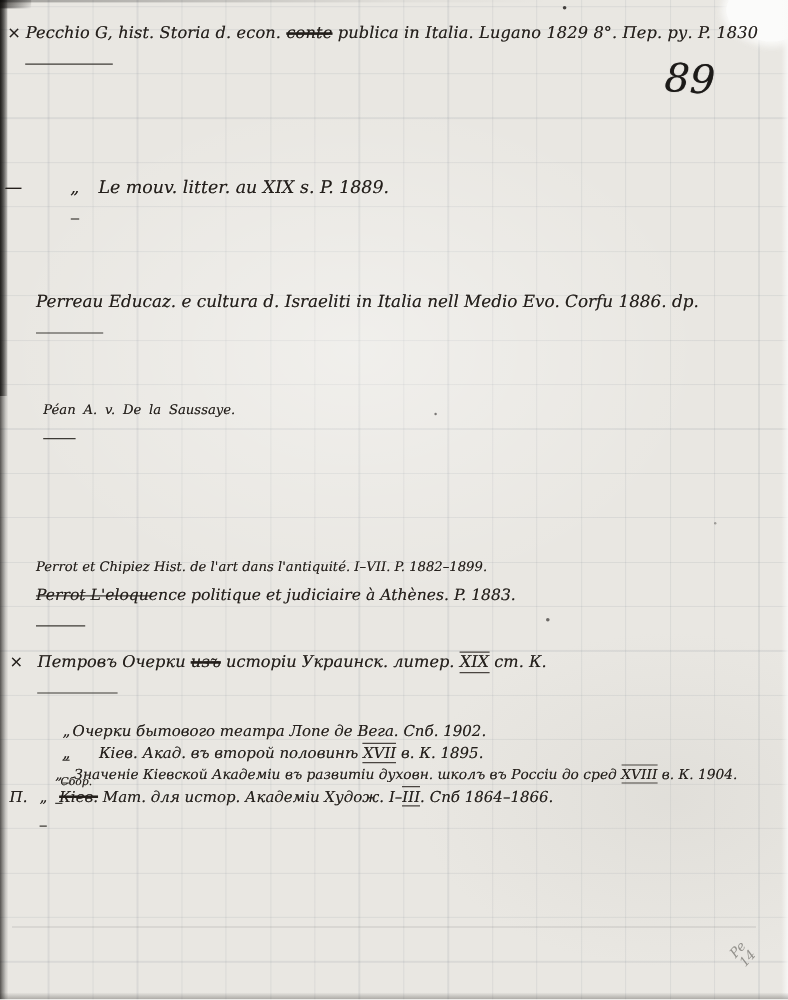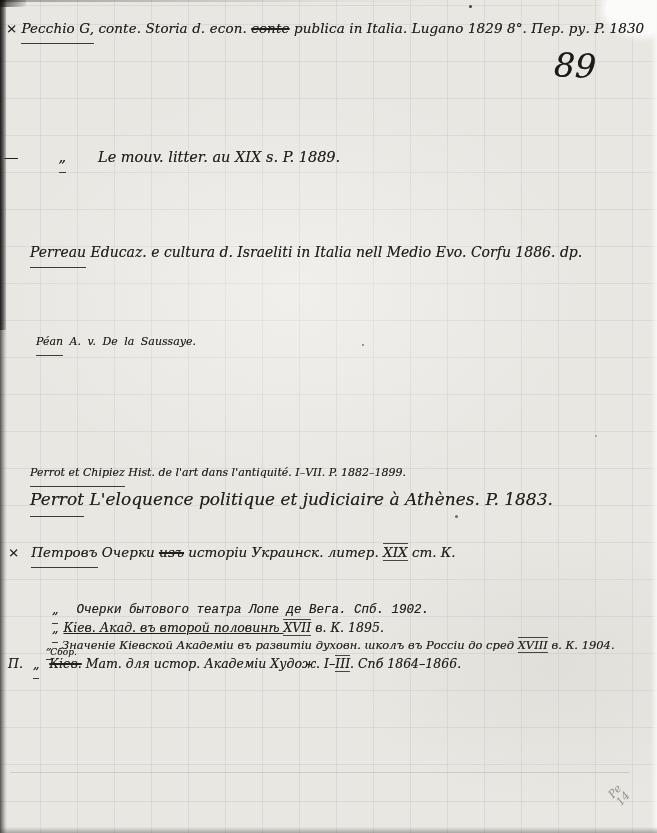--- a/index.html
+++ b/index.html
@@ -16,44 +16,44 @@
     background-position:0 0,0 0,3px 6px,3px 6px;
     font-family:"DejaVu Serif","Liberation Serif",serif;
   }
   .line{
     position:absolute;
     white-space:nowrap;
     font-style:italic;
     color:#241f1b;
     text-shadow:0 0 0.5px rgba(20,18,15,0.55);
   }
-  .u{border-bottom:1.5px solid rgba(32,28,24,0.85);padding-bottom:7px;}
+  .u{border-bottom:1.5px solid rgba(32,28,24,0.85);padding-bottom:17px;}
   .s{text-decoration:line-through;text-decoration-thickness:1.5px;}
   .o{border-top:1.2px solid rgba(32,28,24,0.8);border-bottom:1.2px solid rgba(32,28,24,0.8);}
   .mark{margin-right:4px;}
   .stack{position:relative;display:inline-block;}
   .corr{position:absolute;top:-9px;left:1px;font-size:9px;letter-spacing:0;}
 
   #l-pecchio{left:6px;top:20px;font-size:13.5px;letter-spacing:0.1px;}
   #pageno{position:absolute;left:554px;top:46px;font-size:33px;font-style:italic;
           color:#1c1a18;transform:rotate(3deg);text-shadow:0 0 0.6px rgba(0,0,0,0.6);}
   #l-pell1{left:30px;top:131px;font-size:14.5px;}
   #l-pell2{left:4px;top:149px;font-size:14.5px;}
   #l-pell2 .ditto{margin-left:40px;}
-  #l-pell2 .t{margin-left:32px;}
+  #l-pell2 .t{margin-left:16px;}
   #l-perreau{left:30px;top:244px;font-size:14px;text-align:right;}
   #l-pean{left:36px;top:335px;font-size:11px;word-spacing:3px;}
   #l-perrot1{left:30px;top:466px;font-size:11px;}
-  #l-perrot2{left:30px;top:489px;font-size:17px;text-align:right;}
+  #l-perrot2{left:30px;top:489px;font-size:13px;text-align:right;}
   #l-petrov1{left:8px;top:544px;font-size:13.5px;}
   #l-petrov1 .author{margin-left:8px;}
   #l-petrov2{left:52px;top:601px;font-size:12.5px;}
-  #l-petrov2 .t{margin-left:18px;font-family:Liberation Mono, monospace;}
+  #l-petrov2 .t{margin-left:2px;}
   #l-petrov3{left:52px;top:620px;font-size:12.5px;}
-  #l-petrov3 .t{margin-left:5px;text-decoration:underline;}
+  #l-petrov3 .t{margin-left:24px;}
   #l-petrov4{left:46px;top:638px;font-size:11.5px;}
   #l-petrov4 .t{margin-left:10px;}
   #l-petrov5{left:8px;top:656px;font-size:12.5px;}
   #l-petrov5 .ditto{margin-left:10px;margin-right:10px;}
 
   #corner-note{
     position:absolute;left:612px;top:784px;
     font-style:italic;font-size:11px;line-height:11px;
     color:rgba(75,72,68,0.55);
     transform:rotate(-48deg);
@@ -97,21 +97,21 @@
   <div class="art" id="edge-bottom"></div>
   <div class="art" id="streak-bottom"></div>
   <div class="art speck" id="speck1"></div>
   <div class="art speck" id="speck2"></div>
   <div class="art speck" id="speck3"></div>
   <div class="art speck" id="speck4"></div>
 
   <div id="pageno">89</div>
 
   <div class="line" id="l-pecchio">
-    <span class="mark">×</span><span class="u">Pecchio G,</span><span> conte. Storia d. econ. </span><span class="s">conte</span><span> publica in Italia. Lugano 1829 8°. Пер. ру. P. 1830</span>
+    <span class="mark">×</span><span class="u">Pecchio G,</span><span> hist. Storia d. econ. </span><span class="s">conte</span><span> publica in Italia. Lugano 1829 8°. Пер. ру. P. 1830</span>
   </div>
 
   <div class="line" id="l-pell2">
     <span>—</span><span class="u ditto">„</span><span class="t">Le mouv. litter. au XIX s. P. 1889.</span>
   </div>
 
   <div class="line" id="l-perreau">
     <span class="u">Perreau</span><span> Educaz. e cultura d. Israeliti in Italia nell Medio Evo. Corfu 1886. dp.</span>
   </div>
 

